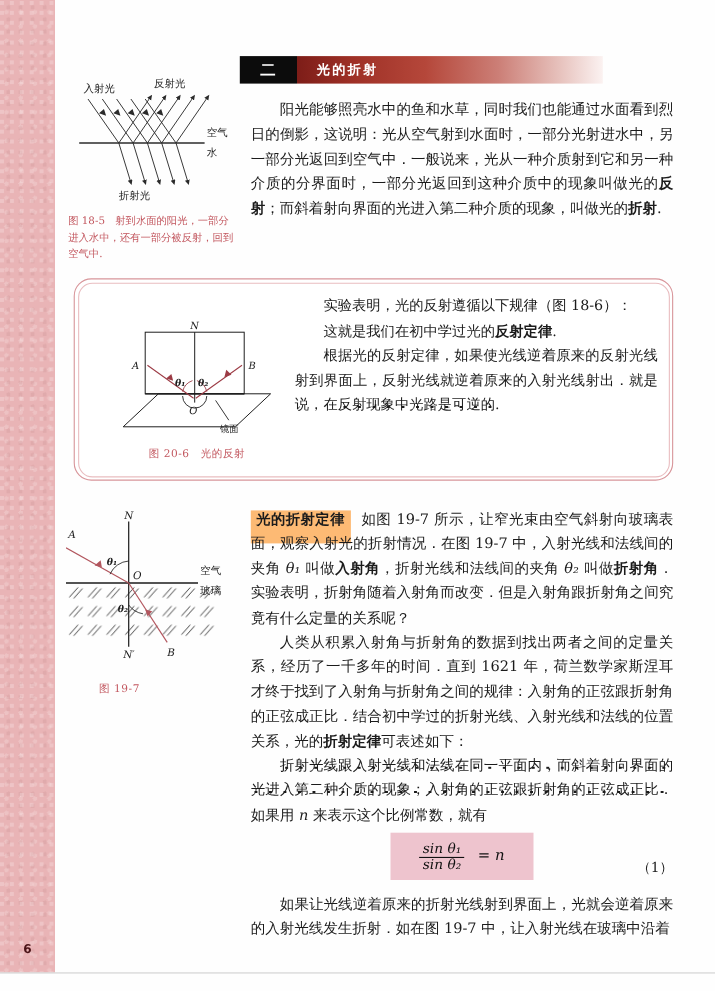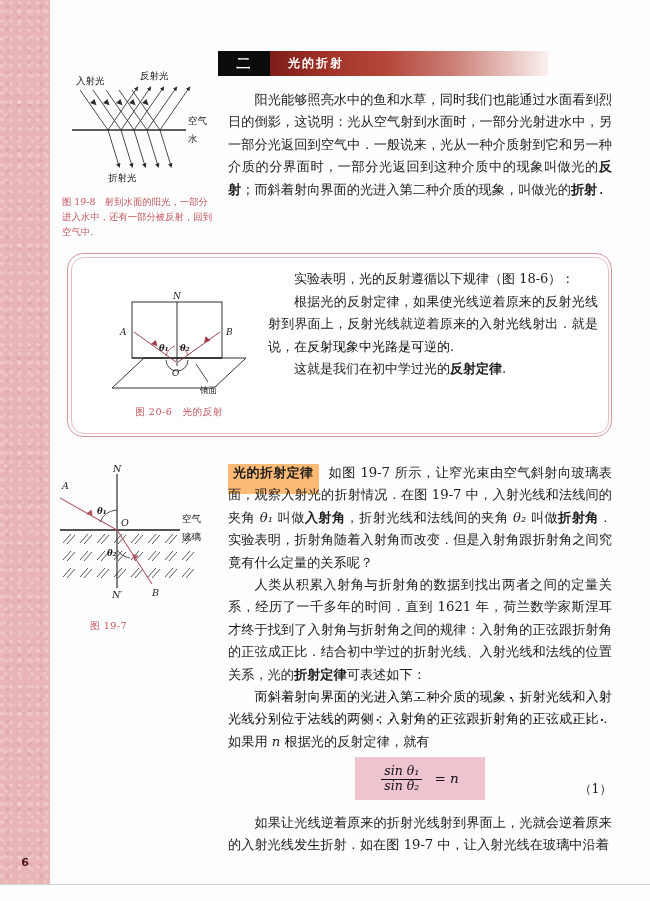--- a/index.html
+++ b/index.html
@@ -258,24 +258,24 @@
         <line x1="72" y1="68" x2="83" y2="104"></line>
         <line x1="85" y1="68" x2="96" y2="104"></line>
         <line x1="98" y1="68" x2="109" y2="104"></line>
       </g>
       <text x="14" y="22" font-size="9.5" fill="#1b1b1b">入射光</text>
       <text x="78" y="17" font-size="9.5" fill="#1b1b1b">反射光</text>
       <text x="46" y="119" font-size="9.5" fill="#1b1b1b">折射光</text>
       <text x="126" y="62" font-size="9.5" fill="#1b1b1b">空气</text>
       <text x="126" y="80" font-size="9.5" fill="#1b1b1b">水</text>
     </svg>
-    <div class="cap">图 19-8　射到水面的阳光，一部分进入水中，还有一部分被反射，回到空气中.</div>
-  </div>
-
-  <div class="body-col" style="top:90px;font-family:Liberation Mono, monospace;">
+    <div class="cap">图 18-5　射到水面的阳光，一部分进入水中，还有一部分被反射，回到空气中.</div>
+  </div>
+
+  <div class="body-col" style="top:90px;">
     <p>
       <span>阳光能够照亮水中的鱼和水草，同时我们也能通过水面看到烈日的倒影，这说明：光从空气射到水面时，一部分光射进水中，另一部分光返回到空气中．一般说来，光从一种介质射到它和另一种介质的分界面时，一部分光返回到这种介质中的现象叫做光的</span><span class="b">反射</span><span>；而斜着射向界面的光进入第二种介质的现象，叫做光的</span><span class="b">折射</span><span>.</span>
     </p>
   </div>
 
   <div class="round-box"></div>
 
   <div class="fig196">
     <svg width="150" height="112" viewBox="0 0 150 112">
 
@@ -305,22 +305,22 @@
       <text x="68" y="88" font-size="9" font-style="italic" fill="#1b1b1b">O</text>
       <text x="55" y="63" font-size="8.5" font-style="italic" font-weight="bold" fill="#1b1b1b">θ₁</text>
       <text x="76" y="63" font-size="8.5" font-style="italic" font-weight="bold" fill="#1b1b1b">θ₂</text>
       <text x="96" y="105" font-size="8.5" fill="#1b1b1b">镜面</text>
     </svg>
     <div class="cap">图 20-6　光的反射</div>
   </div>
 
   <div class="box-text">
     <p>实验表明，光的反射遵循以下规律（图 18-6）：</p>
+    <p><span>这就是我们在初中学过光的</span><span class="b">反射定律</span><span>.</span></p>
     <p><span>根据光的反射定律，如果使光线逆着原来的反射光线射到界面上，反射光线就逆着原来的入射光线射出．就是说，在</span><span class="dotted">反射现象中光路是可逆的</span><span>.</span></p>
-    <p><span>这就是我们在初中学过光的</span><span class="b">反射定律</span><span>.</span></p>
   </div>
 
   <div class="fig197">
     <svg width="160" height="140" viewBox="0 0 160 140">
 
       <defs>
         <pattern id="glasshatch" width="17" height="17" patternUnits="userSpaceOnUse">
           <line x1="3" y1="13" x2="11" y2="4" stroke="#1b1b1b" stroke-width="0.75"></line>
           <line x1="7" y1="14" x2="15" y2="5" stroke="#1b1b1b" stroke-width="0.75"></line>
         </pattern>
@@ -354,21 +354,21 @@
   </div>
 
   <div class="body-col" style="top:462px;">
     <p style="text-indent:0;">
       <span class="hl-term">光的折射定律</span><span style="margin-left:10px;">如图 19-7 所示，让窄光束由空气斜射向玻璃表面，观察入射光的折射情况．在图 19-7 中，入射光线和法线间的夹角 </span><span style="font-style:italic;">θ₁</span><span> 叫做</span><span class="b">入射角</span><span>，折射光线和法线间的夹角 </span><span style="font-style:italic;">θ₂</span><span> 叫做</span><span class="b">折射角</span><span>．实验表明，折射角随着入射角而改变．但是入射角跟折射角之间究竟有什么定量的关系呢？</span>
     </p>
     <p>
       <span>人类从积累入射角与折射角的数据到找出两者之间的定量关系，经历了一千多年的时间．直到 1621 年，荷兰数学家斯涅耳才终于找到了入射角与折射角之间的规律：入射角的正弦跟折射角的正弦成正比．结合初中学过的折射光线、入射光线和法线的位置关系，光的</span><span class="b">折射定律</span><span>可表述如下：</span>
     </p>
     <p>
-      <span class="dotted">而斜着射向界面的光进入第二种介质的现象，折射光线和入射光线分别位于法线的两侧；入射角的正弦跟折射角的正弦成正比．</span><span>如果用 </span><span style="font-style:italic;">n</span><span> 根据光的反射定律，就有</span>
+      <span class="dotted">折射光线跟入射光线和法线在同一平面内，而斜着射向界面的光进入第二种介质的现象；入射角的正弦跟折射角的正弦成正比．</span><span>如果用 </span><span style="font-style:italic;">n</span><span> 来表示这个比例常数，就有</span>
     </p>
   </div>
 
   <div class="formula-row">
     <div class="formula-box">
       <span class="frac">
         <span class="num">sin θ₁</span><br>
         <span class="den">sin θ₂</span>
       </span>
       <span class="eqn-tail">= n</span>

